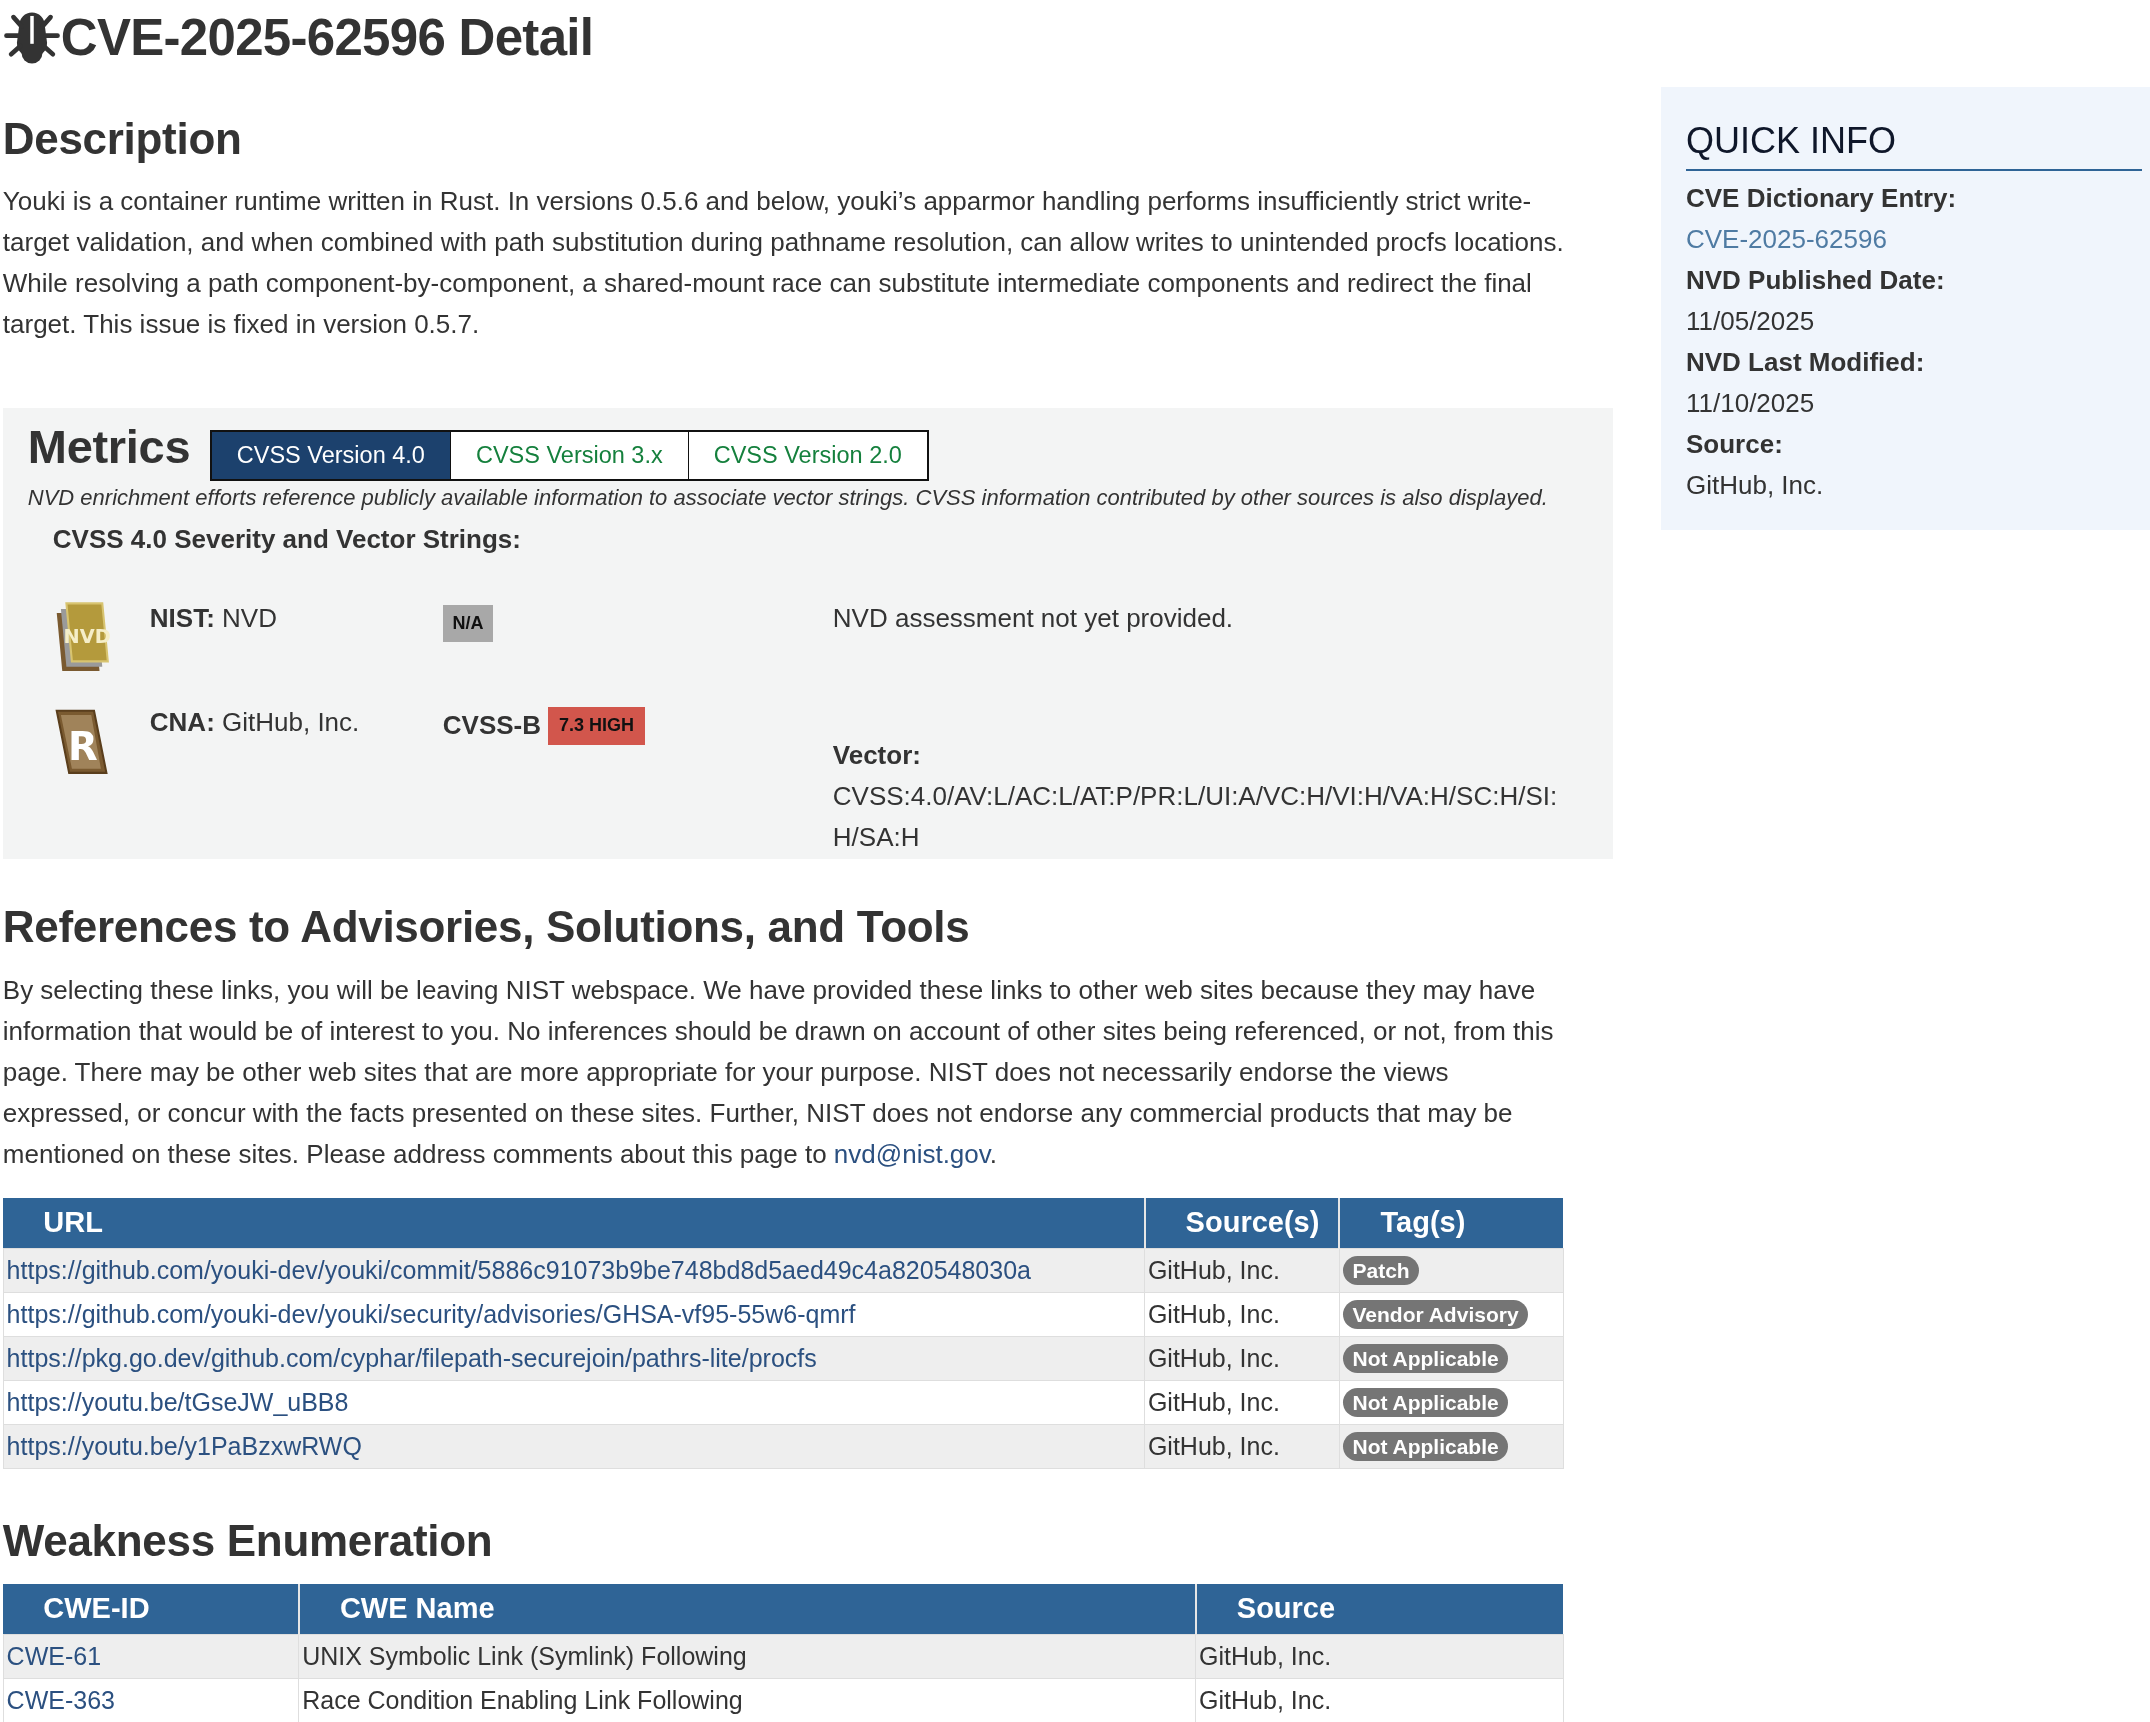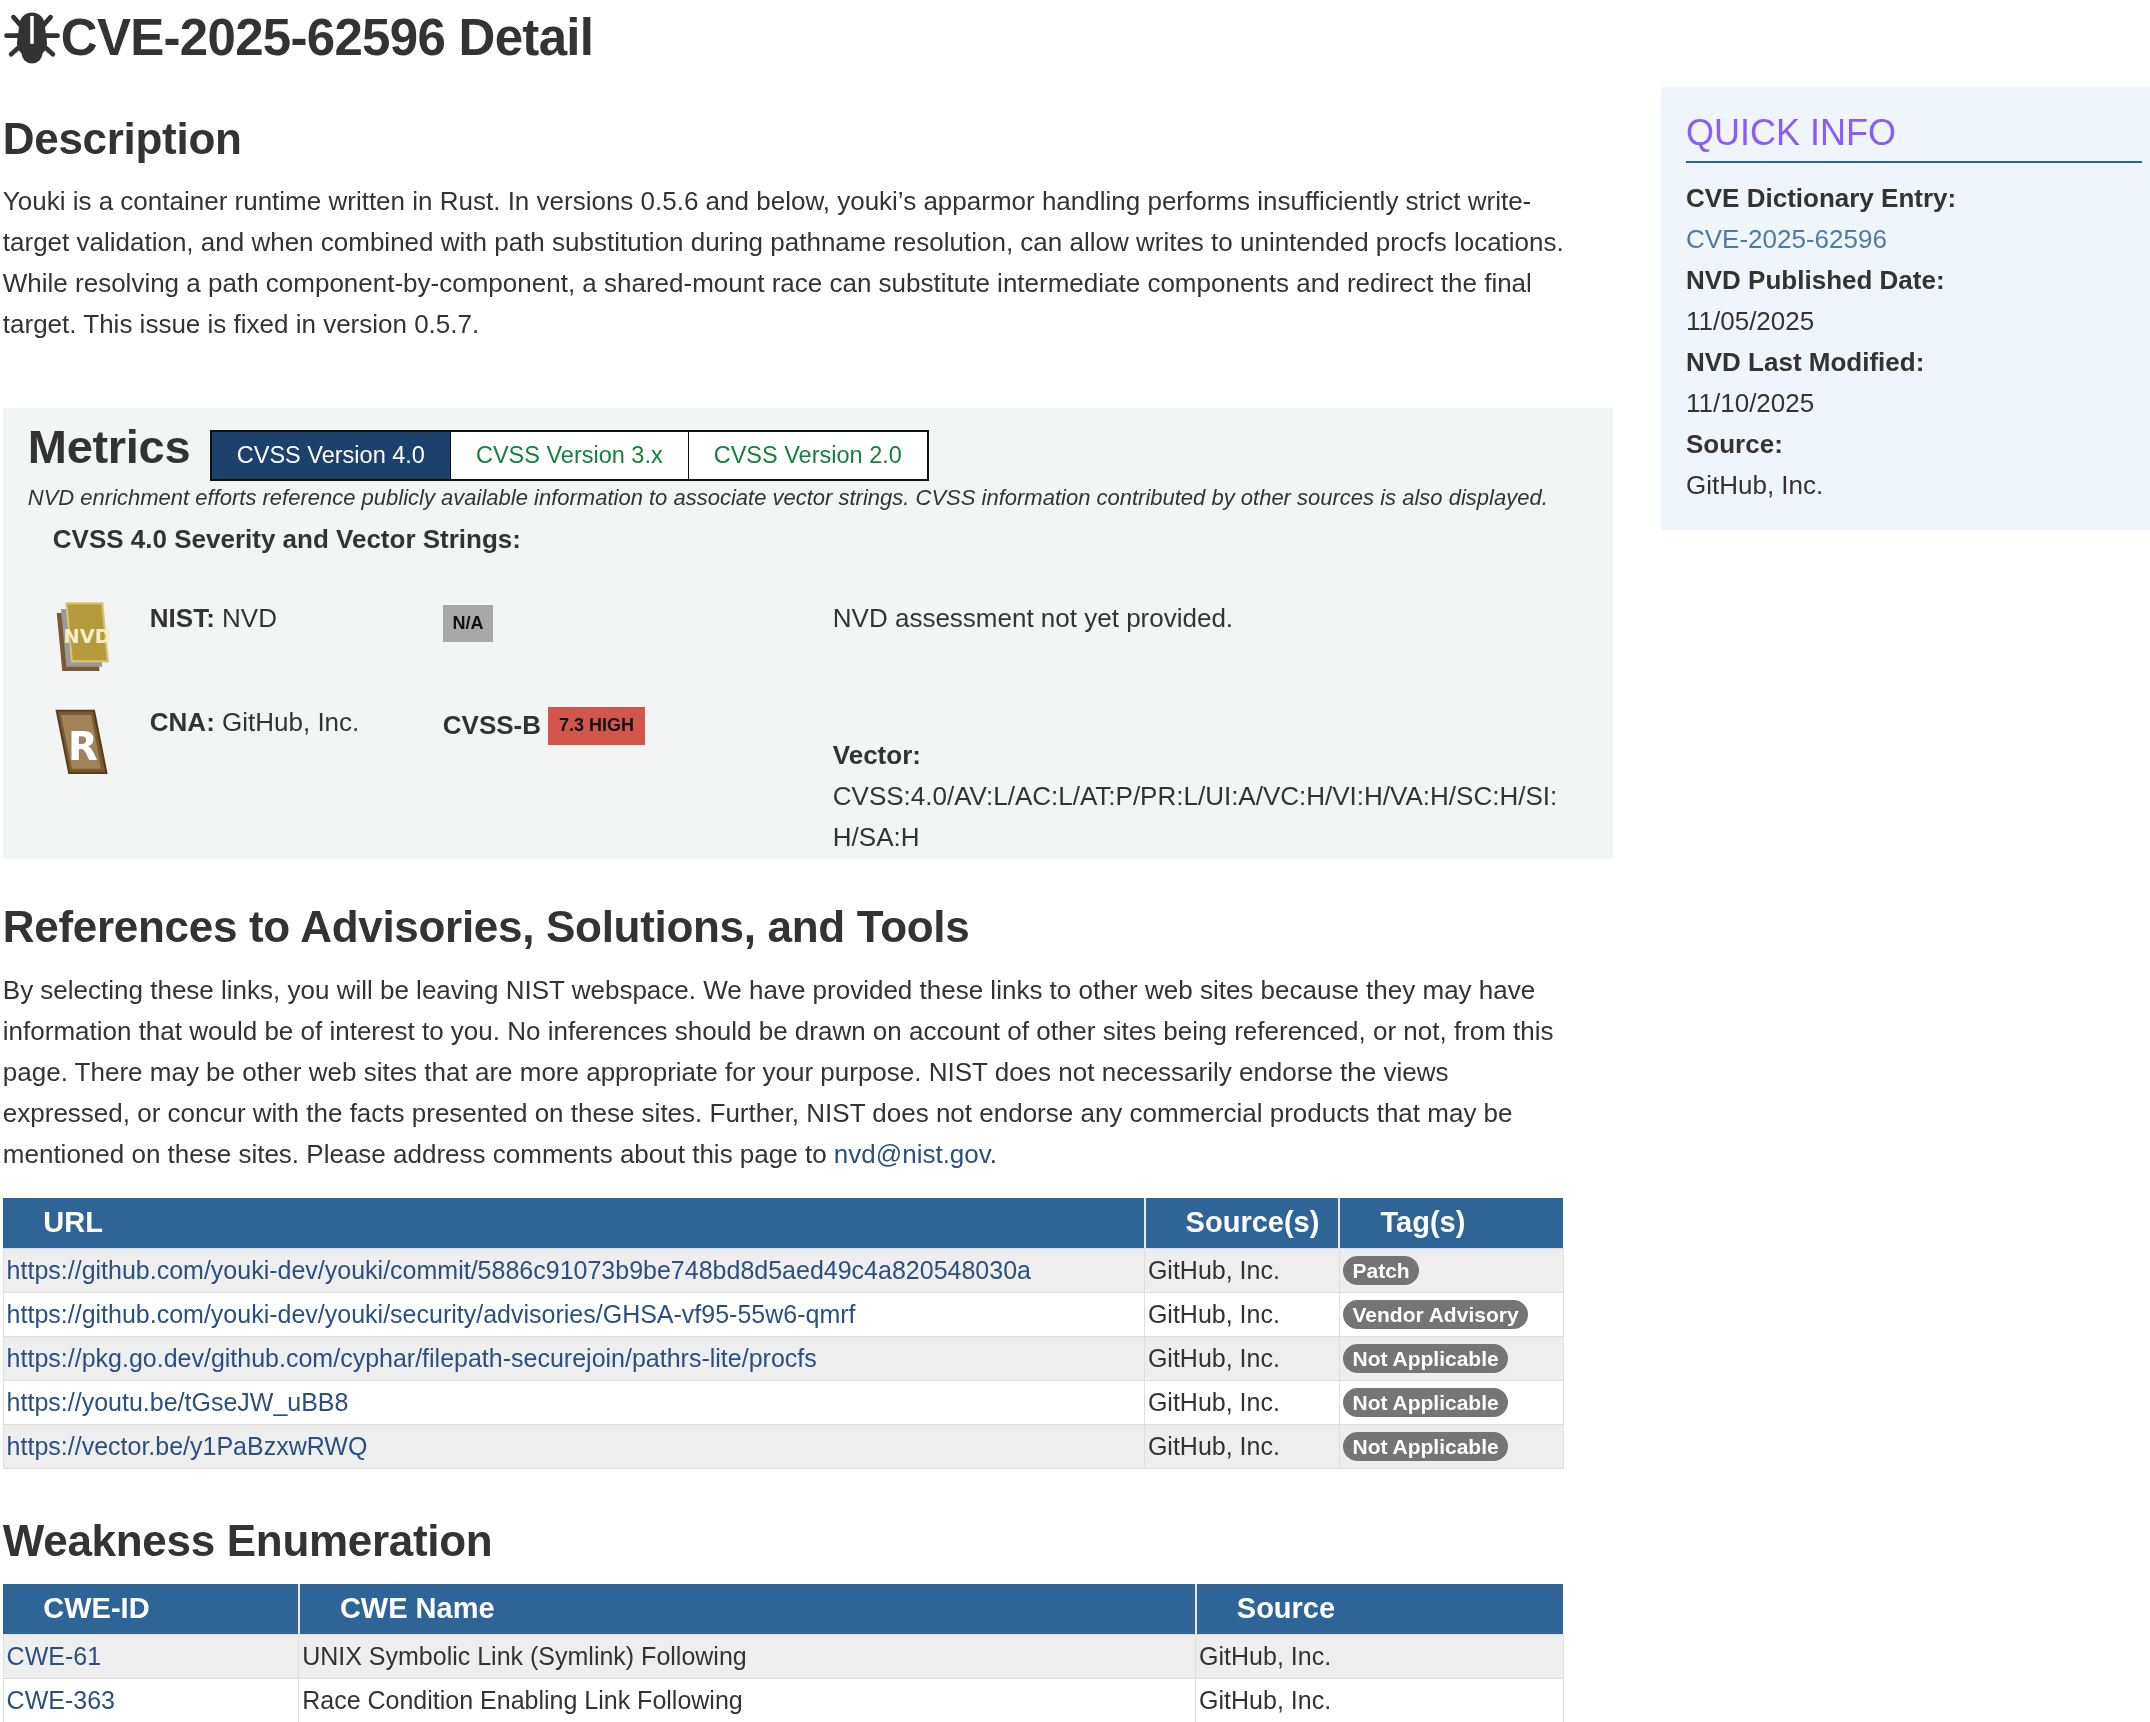--- a/index.html
+++ b/index.html
@@ -89,22 +89,22 @@
   }
   .refs-table { top: 1198px; width: 1561px; }
   .weak-title { position: absolute; left: 2.8px; top: 1516px; font-size: 44px; }
   .weak-table { top: 1584px; width: 1561px; }
 
   .quick {
     position: absolute; left: 1661px; top: 87px; width: 505px; height: 443px;
     background: #f0f5fc;
   }
   .quick-h {
-    position: absolute; left: 25px; top: 25px; width: 456px;
-    font-size: 36px; color: #8b5cf6; padding-bottom: 7px;
+    position: absolute; left: 25px; top: 33px; width: 456px;
+    font-size: 36px; color: #0f172a; padding-bottom: 7px;
     border-bottom: 2.1px solid #2f6496;
   }
   .quick-list { position: absolute; left: 25px; top: 91px; }
   .quick-list .k { font-size: 26px; font-weight: bold; height: 41px; line-height: 41px; }
   .quick-list .v { font-size: 26px; height: 41px; line-height: 41px; }
   .quick-list .v.link { color: #4f7ba3; }
 </style>
 </head>
 <body>
 
@@ -209,21 +209,21 @@
       <td><a>https://pkg.go.dev/github.com/cyphar/filepath-securejoin/pathrs-lite/procfs</a></td>
       <td>GitHub, Inc.</td>
       <td><span class="tag">Not Applicable</span></td>
     </tr>
     <tr>
       <td><a>https://youtu.be/tGseJW_uBB8</a></td>
       <td>GitHub, Inc.</td>
       <td><span class="tag">Not Applicable</span></td>
     </tr>
     <tr>
-      <td><a>https://vector.be/y1PaBzxwRWQ</a></td>
+      <td><a>https://youtu.be/y1PaBzxwRWQ</a></td>
       <td>GitHub, Inc.</td>
       <td><span class="tag">Not Applicable</span></td>
     </tr>
   </tbody>
 </table>
 
 <div class="h2 weak-title">Weakness Enumeration</div>
 <table class="weak-table">
   <colgroup>
       <col style="width:296px">

